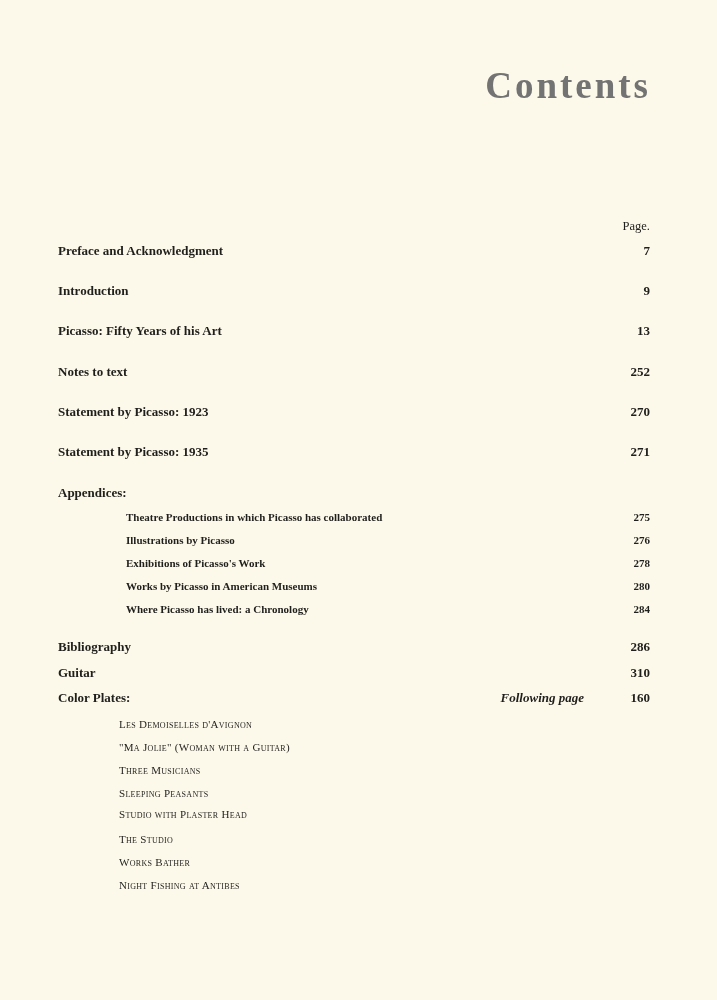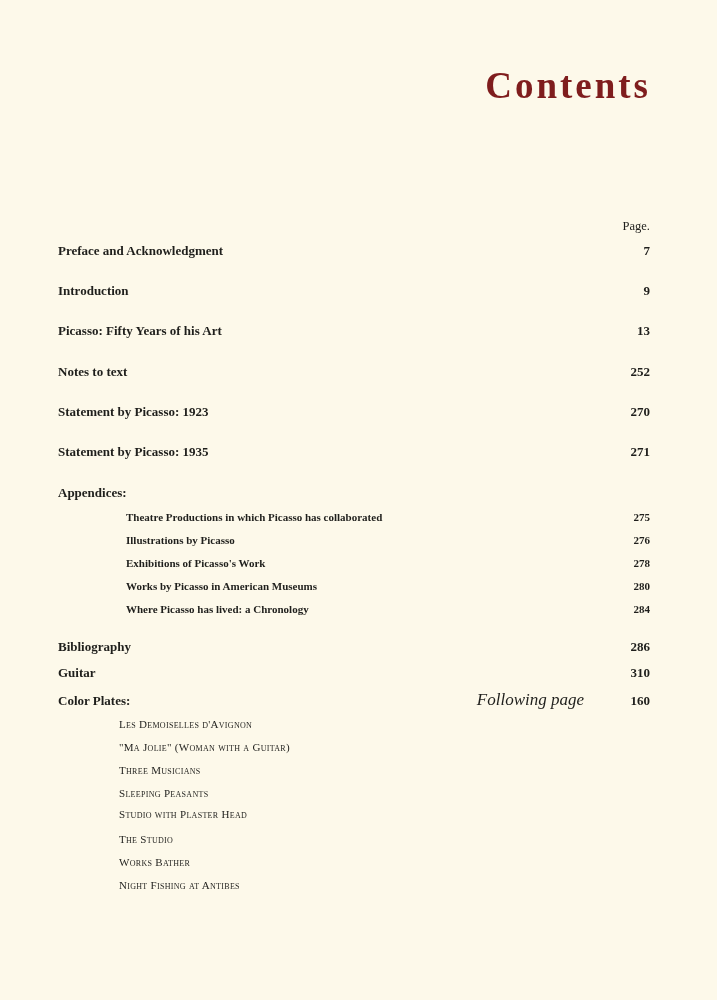--- a/index.html
+++ b/index.html
@@ -7,38 +7,38 @@
     width: 717px; height: 1000px;
     background: #fdf9ea;
     position: relative;
     overflow: hidden;
     font-family: "Liberation Serif", "DejaVu Serif", serif;
     color: #1f1f1c;
   }
   .title {
     position: absolute; right: 66px; top: 64px;
     font-size: 37px; font-weight: bold; letter-spacing: 3px;
-    color: #7f1d1d;
+    color: #737373;
   }
   .page-head {
     position: absolute; right: 67px; top: 219px;
     font-size: 12.5px;
   }
   .row {
     position: absolute; left: 58px; right: 67px;
     height: 18px;
     display: flex; align-items: baseline;
     font-size: 13px; font-weight: bold;
   }
   .row .label { flex: 1; }
   .row .num { text-align: right; min-width: 40px; }
   .row.sub { left: 126px; font-size: 11px; font-family: Liberation Serif, serif; }
   .row .note {
-    font-style: italic; font-weight: normal;
-    margin-right: 26px; font-size: 17px;
+    font-style: italic; font-weight: bold;
+    margin-right: 26px; font-size: 13px;
   }
   .plate {
     position: absolute; left: 119px;
     font-size: 11px; font-variant: small-caps; letter-spacing: 0.3px;
   }
 </style>
 </head>
 <body>
 
 <div class="title">Contents</div>

